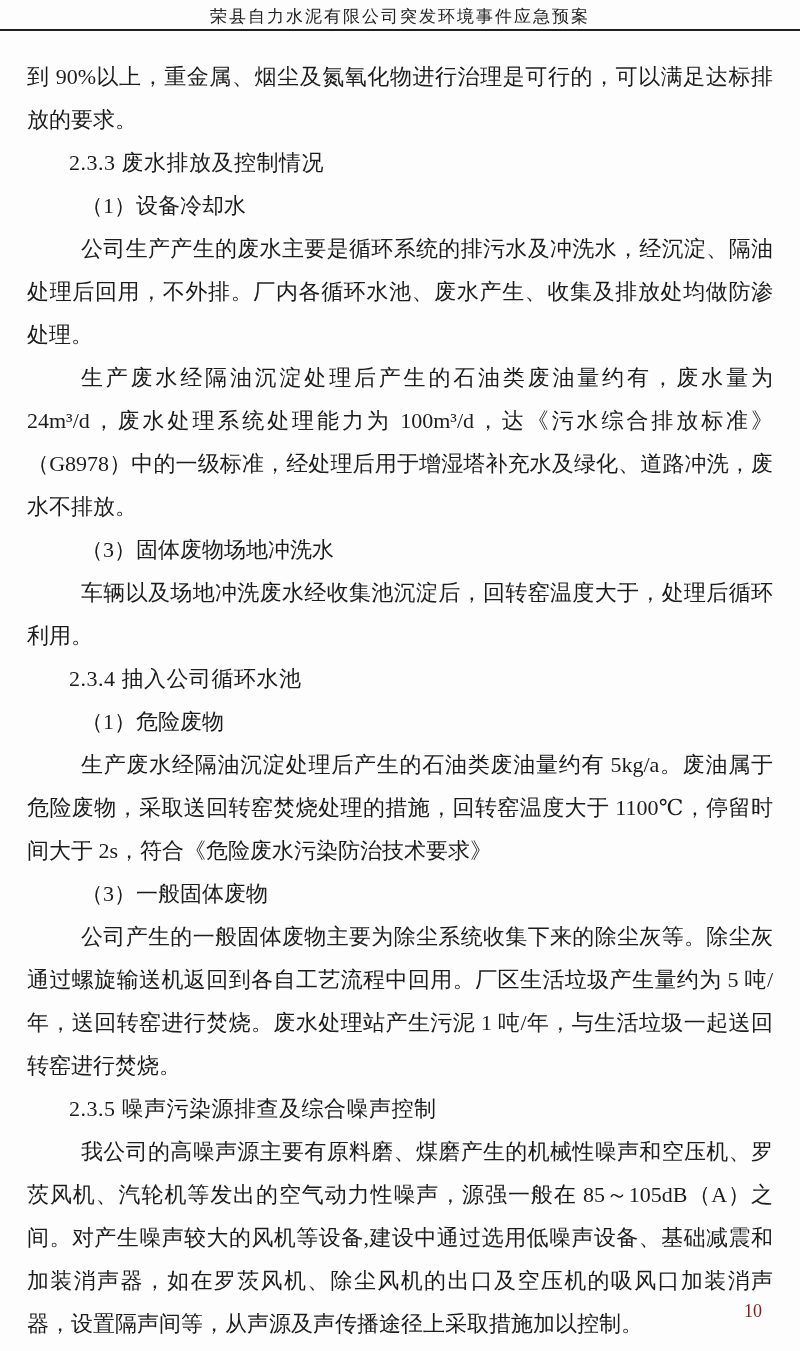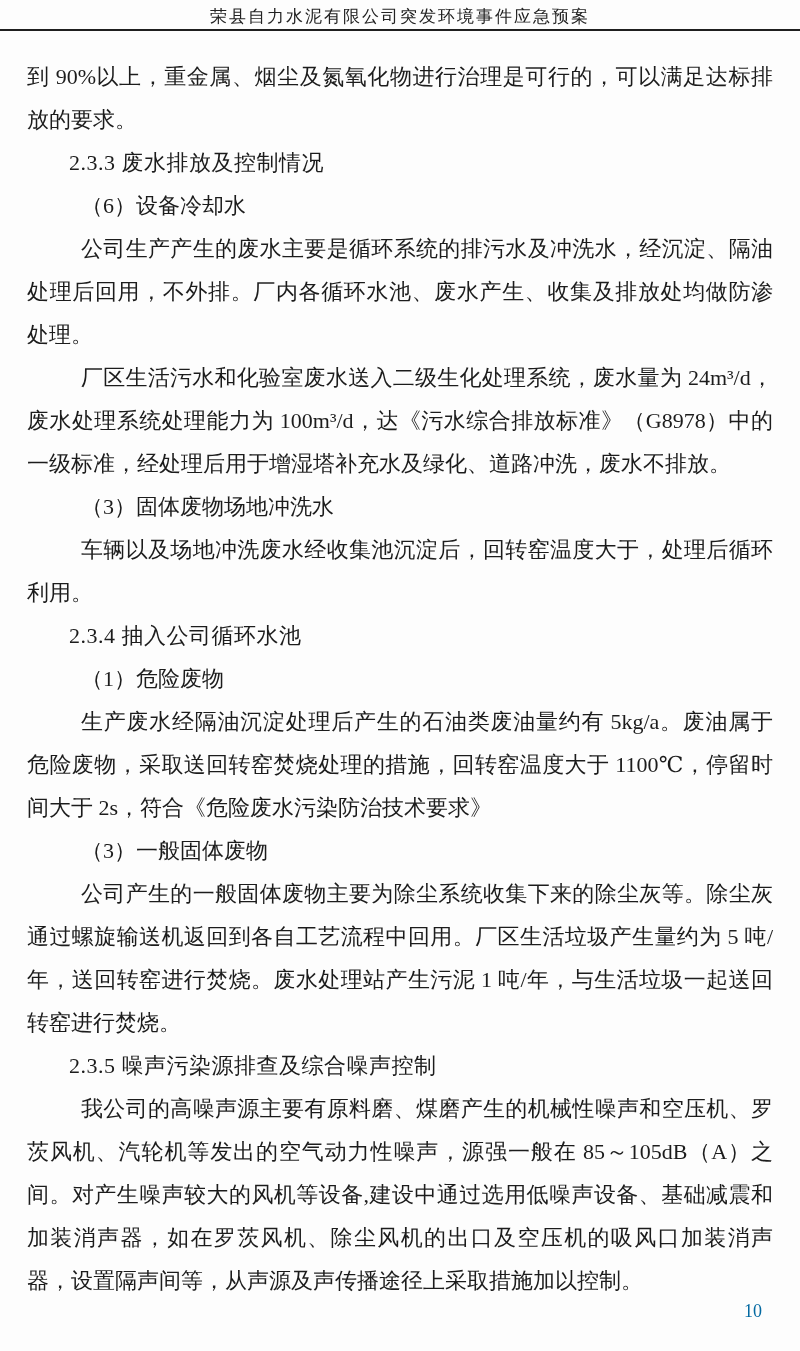--- a/index.html
+++ b/index.html
@@ -42,39 +42,39 @@
     font-weight: normal;
     text-indent: 42px;
     letter-spacing: 0.5px;
   }
   .page-number {
     position: absolute;
     top: 1300px;
     right: 38px;
     font-size: 18px;
     line-height: 22px;
-    color: #0369a1;
+    color: #7f1d1d;
     text-align: right;
   }
 </style>
 </head>
 <body>
 
 <div class="page">
 
   <header class="page-header">
     <div class="header-title">荣县自力水泥有限公司突发环境事件应急预案</div>
   </header>
 
   <main class="doc-body">
     <p class="p-continuation">到 90%以上，重金属、烟尘及氮氧化物进行治理是可行的，可以满足达标排放的要求。</p>
     <p class="p-heading">2.3.3 废水排放及控制情况</p>
-    <p class="p-subitem">（6）设备冷却水</p>
+    <p class="p-subitem">（1）设备冷却水</p>
     <p class="p-paragraph">公司生产产生的废水主要是循环系统的排污水及冲洗水，经沉淀、隔油处理后回用，不外排。厂内各循环水池、废水产生、收集及排放处均做防渗处理。</p>
-    <p class="p-paragraph">厂区生活污水和化验室废水送入二级生化处理系统，废水量为 24m³/d，废水处理系统处理能力为 100m³/d，达《污水综合排放标准》（G8978）中的一级标准，经处理后用于增湿塔补充水及绿化、道路冲洗，废水不排放。</p>
+    <p class="p-paragraph">生产废水经隔油沉淀处理后产生的石油类废油量约有，废水量为 24m³/d，废水处理系统处理能力为 100m³/d，达《污水综合排放标准》（G8978）中的一级标准，经处理后用于增湿塔补充水及绿化、道路冲洗，废水不排放。</p>
     <p class="p-subitem">（3）固体废物场地冲洗水</p>
     <p class="p-paragraph">车辆以及场地冲洗废水经收集池沉淀后，回转窑温度大于，处理后循环利用。</p>
     <p class="p-heading">2.3.4 抽入公司循环水池</p>
     <p class="p-subitem">（1）危险废物</p>
     <p class="p-paragraph">生产废水经隔油沉淀处理后产生的石油类废油量约有 5kg/a。废油属于危险废物，采取送回转窑焚烧处理的措施，回转窑温度大于 1100℃，停留时间大于 2s，符合《危险废水污染防治技术要求》</p>
     <p class="p-subitem">（3）一般固体废物</p>
     <p class="p-paragraph">公司产生的一般固体废物主要为除尘系统收集下来的除尘灰等。除尘灰通过螺旋输送机返回到各自工艺流程中回用。厂区生活垃圾产生量约为 5 吨/年，送回转窑进行焚烧。废水处理站产生污泥 1 吨/年，与生活垃圾一起送回转窑进行焚烧。</p>
     <p class="p-heading">2.3.5 噪声污染源排查及综合噪声控制</p>
     <p class="p-paragraph">我公司的高噪声源主要有原料磨、煤磨产生的机械性噪声和空压机、罗茨风机、汽轮机等发出的空气动力性噪声，源强一般在 85～105dB（A）之间。对产生噪声较大的风机等设备,建设中通过选用低噪声设备、基础减震和加装消声器，如在罗茨风机、除尘风机的出口及空压机的吸风口加装消声器，设置隔声间等，从声源及声传播途径上采取措施加以控制。</p>
   </main>

